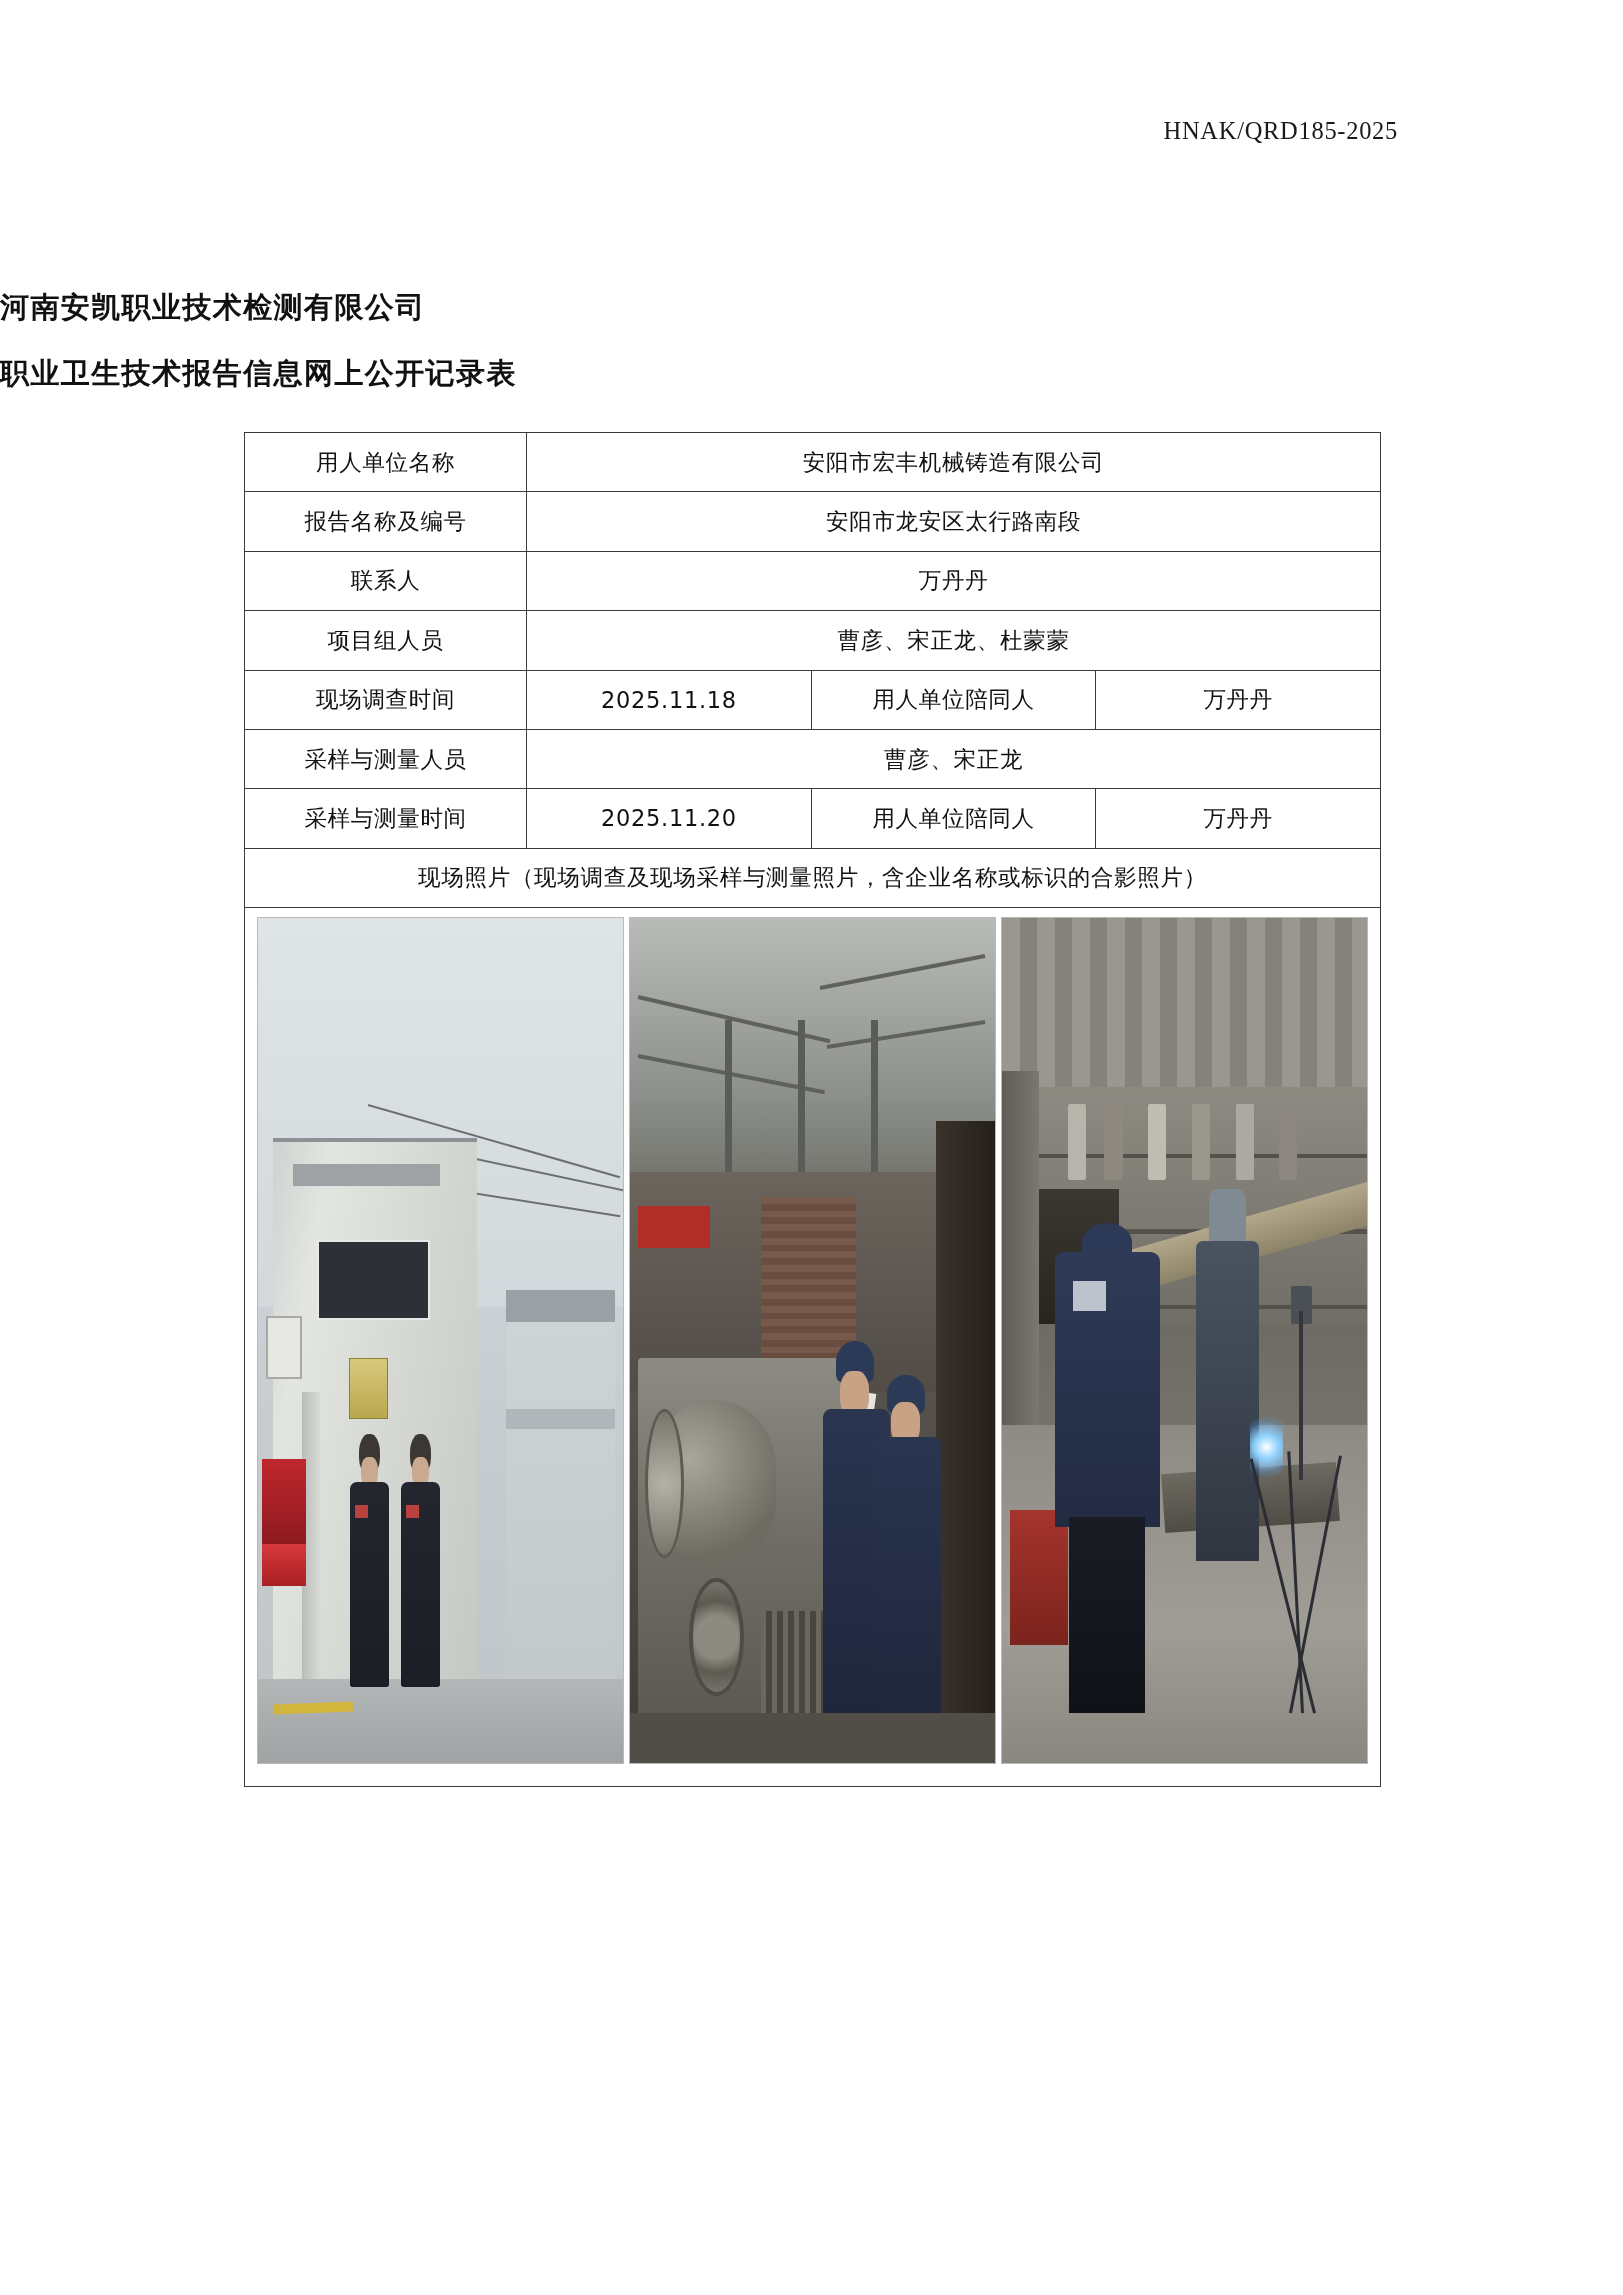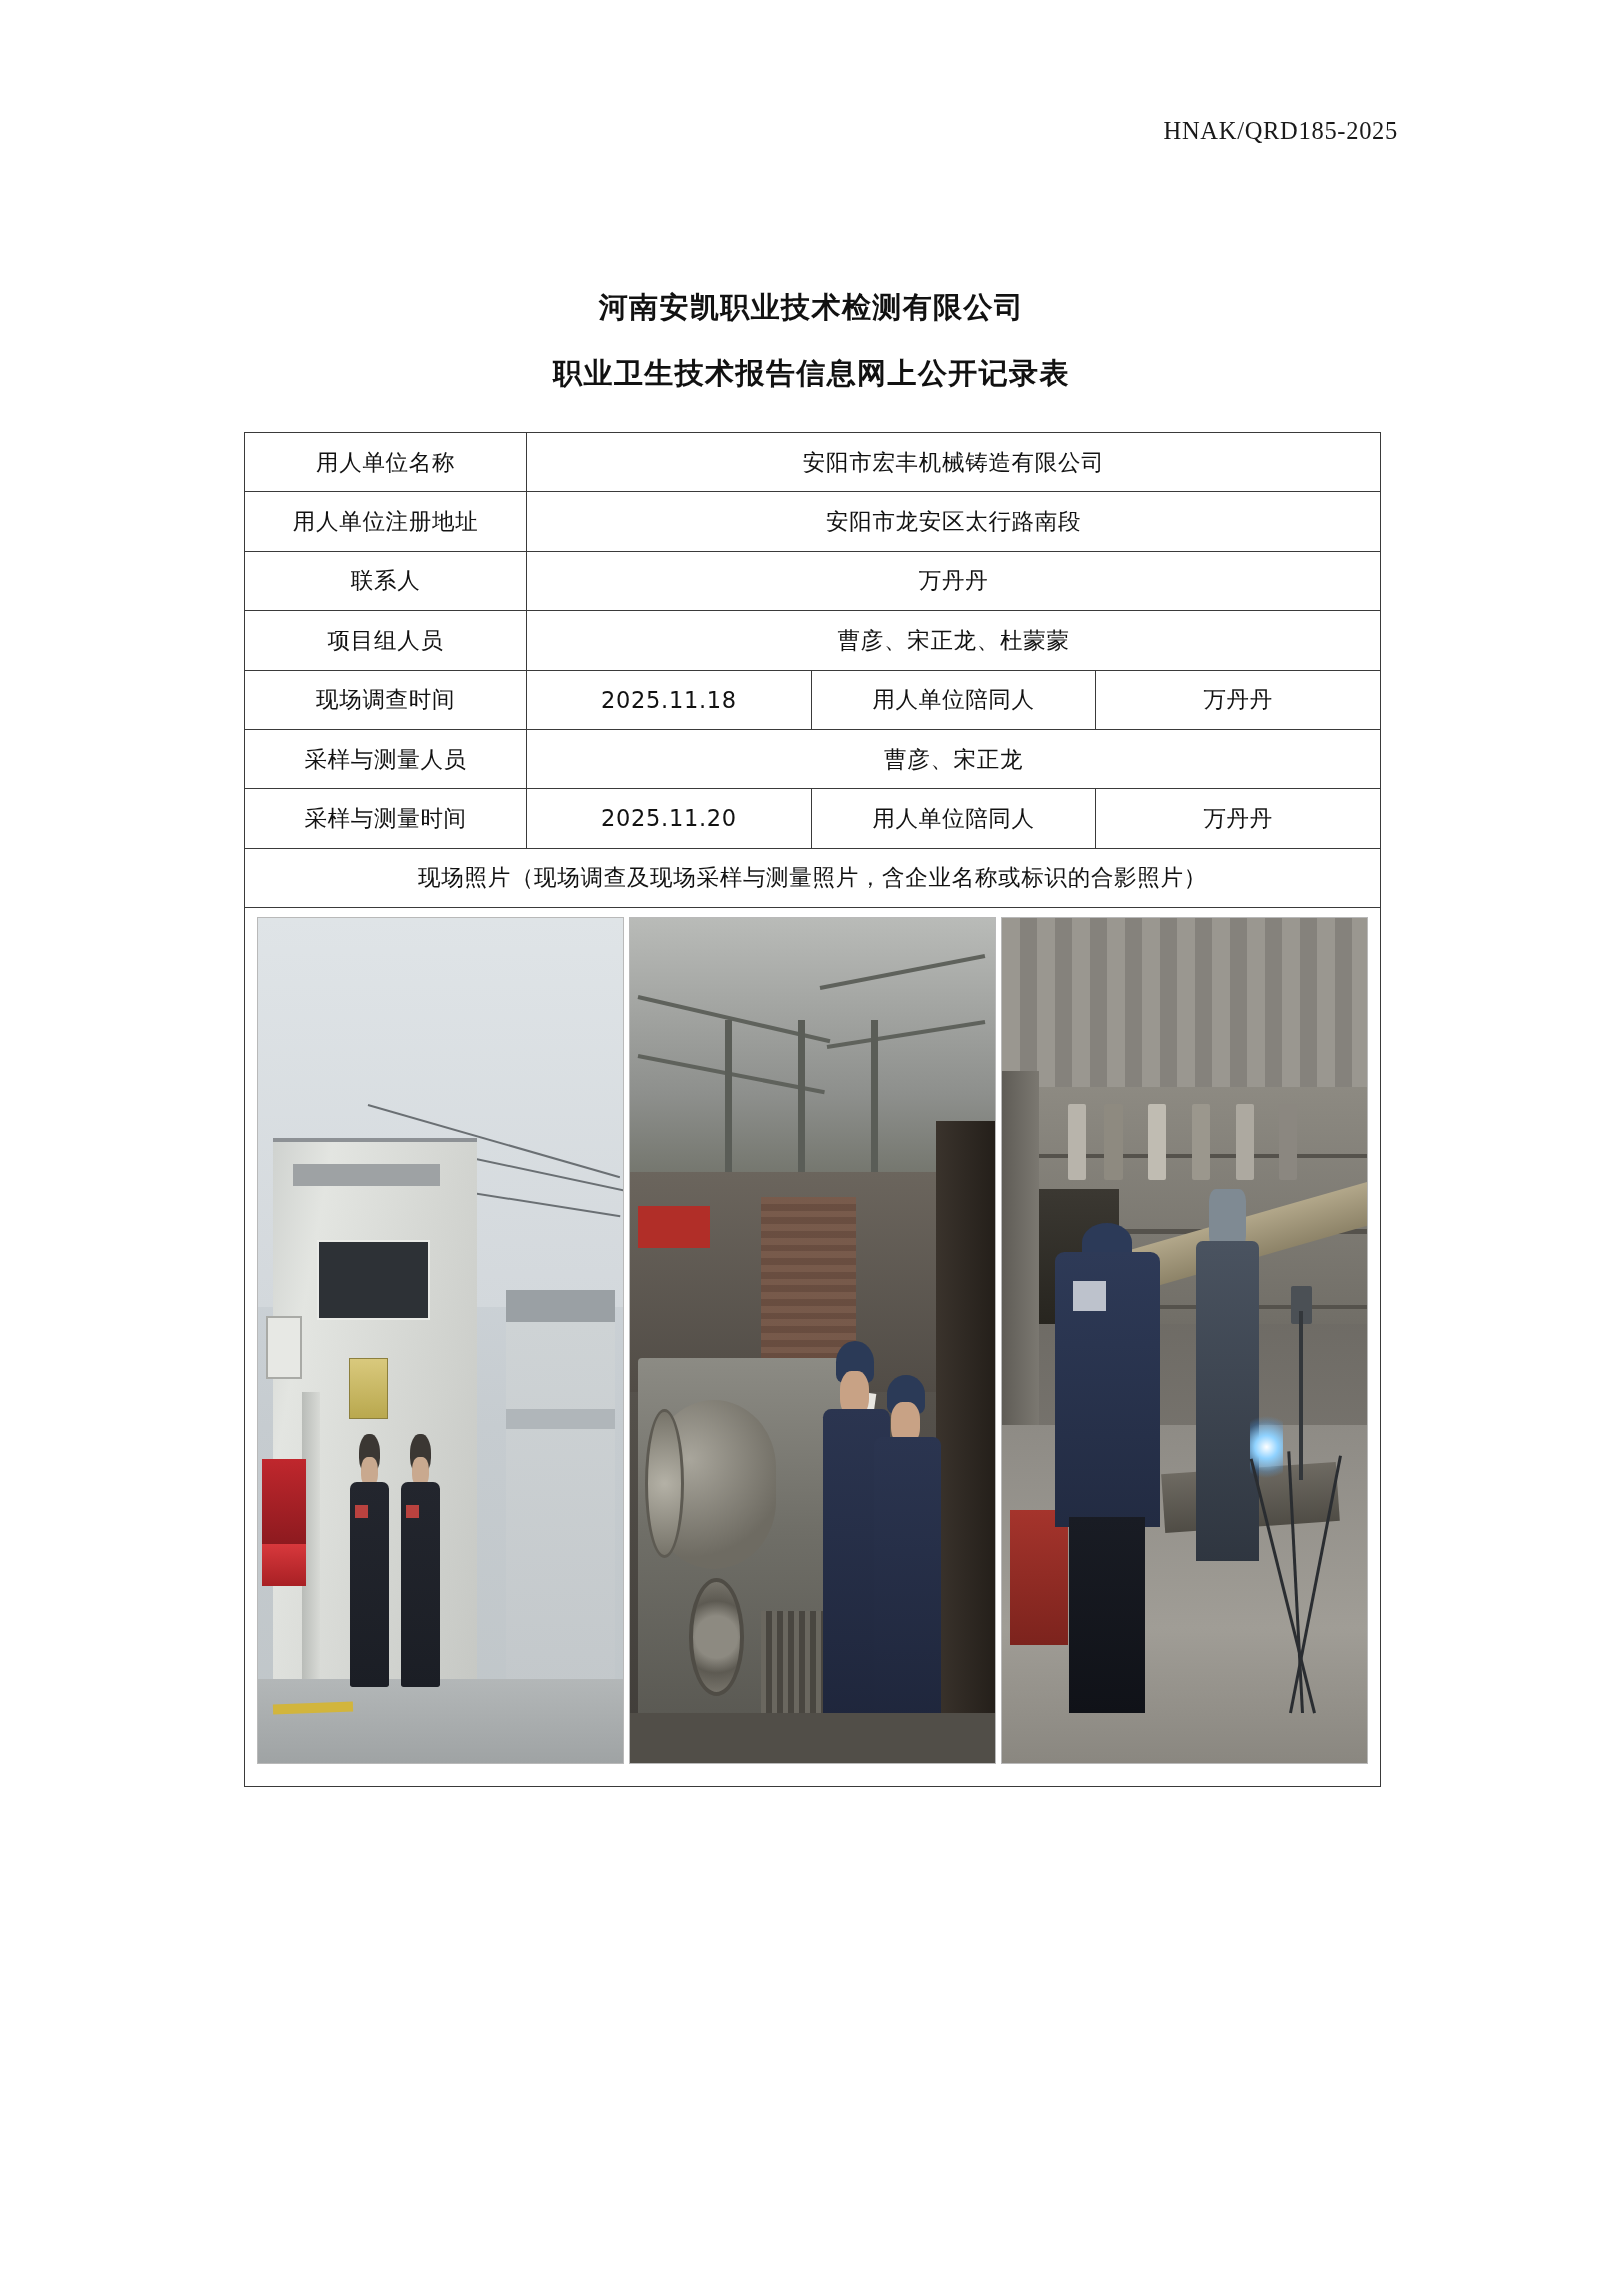--- a/index.html
+++ b/index.html
@@ -28,21 +28,21 @@
     letter-spacing: 0.7px;
     font-family: "Liberation Serif", serif;
     color: #1a1a1a;
     white-space: nowrap;
   }
   .titles {
     position: absolute;
     top: 286px;
     left: 0;
     width: 100%;
-    text-align: center;
+    text-align: left;
   }
   .title-line {
     font-family: "DejaVu Sans", sans-serif;
     font-weight: bold;
     font-size: 29px;
     letter-spacing: 1.4px;
     color: #111111;
     line-height: 1.5;
   }
   .title-line.second {
@@ -408,21 +408,21 @@
     <div class="title-line second">职业卫生技术报告信息网上公开记录表</div>
   </div>
 
   <table class="main">
     <tbody>
       <tr>
         <td class="label">用人单位名称</td>
         <td class="value-mixed" colspan="3">安阳市宏丰机械铸造有限公司</td>
       </tr>
       <tr>
-        <td class="label">用人单位注册地址</td>
+        <td class="label">报告名称及编号</td>
         <td class="value-mixed" colspan="3">安阳市龙安区太行路南段</td>
       </tr>
       <tr>
         <td class="label">联系人</td>
         <td class="value-mixed" colspan="3">万丹丹</td>
       </tr>
       <tr>
         <td class="label">项目组人员</td>
         <td class="value-mixed" colspan="3">曹彦、宋正龙、杜蒙蒙</td>
       </tr>

